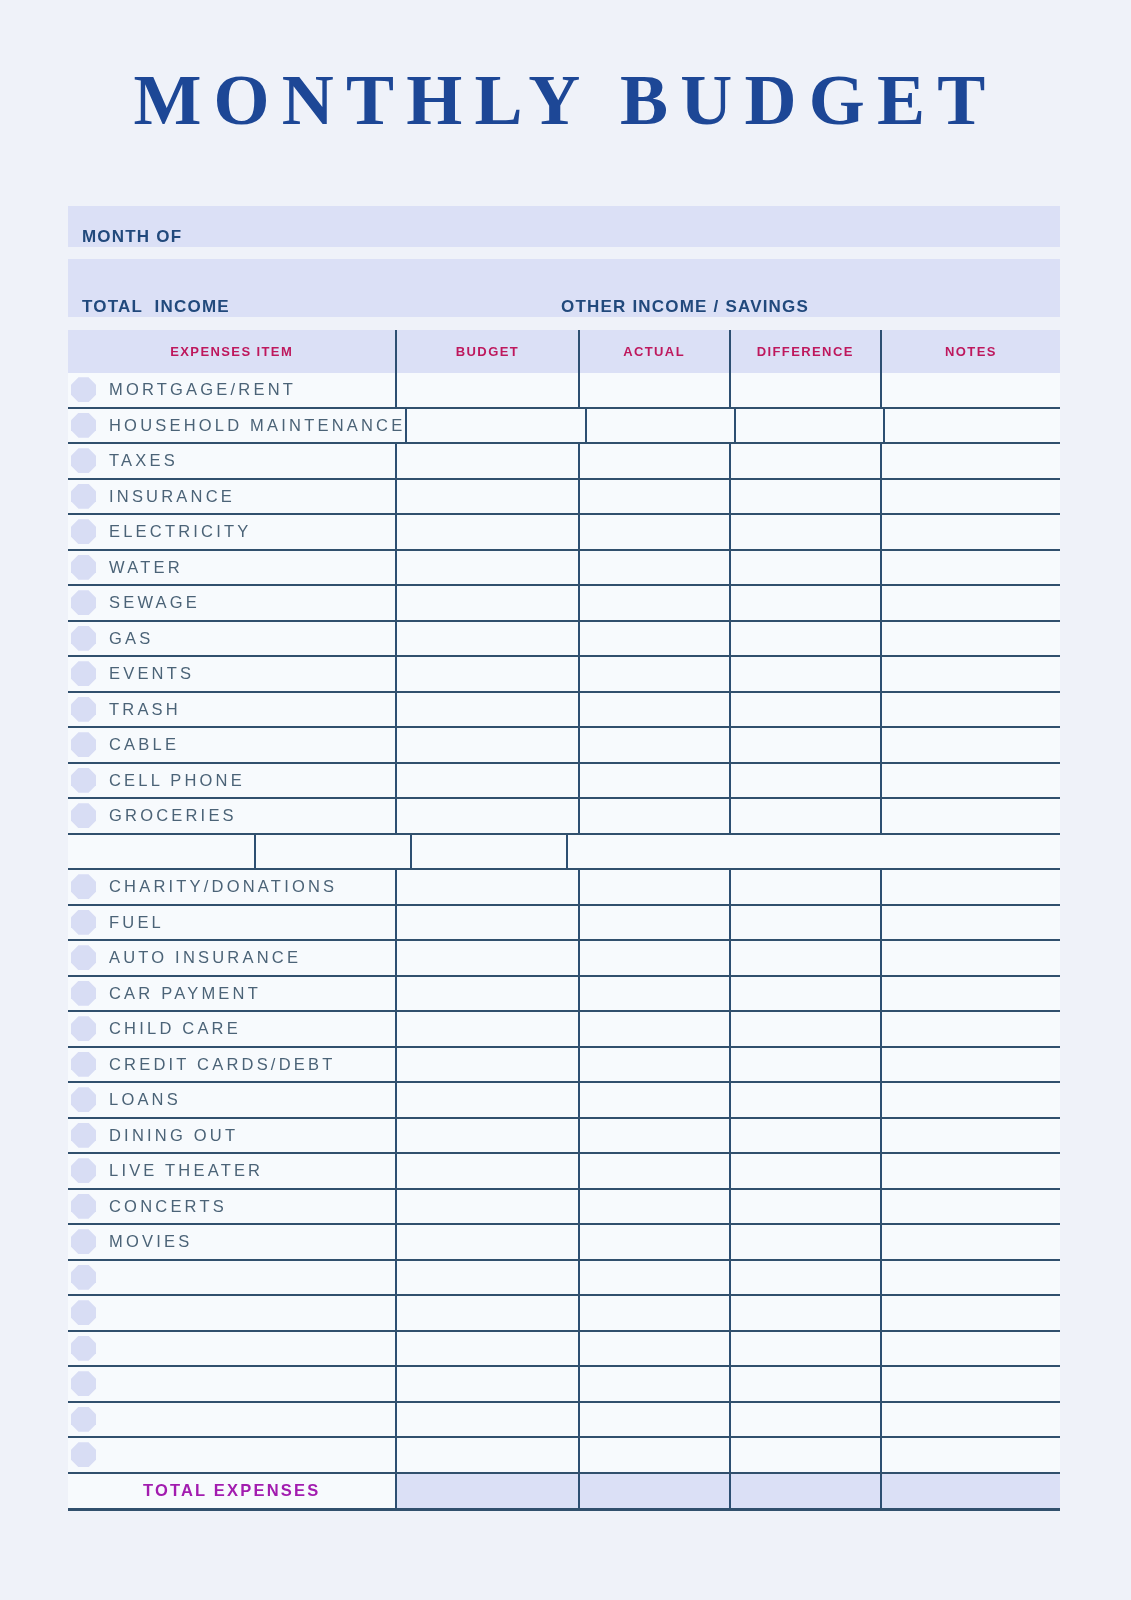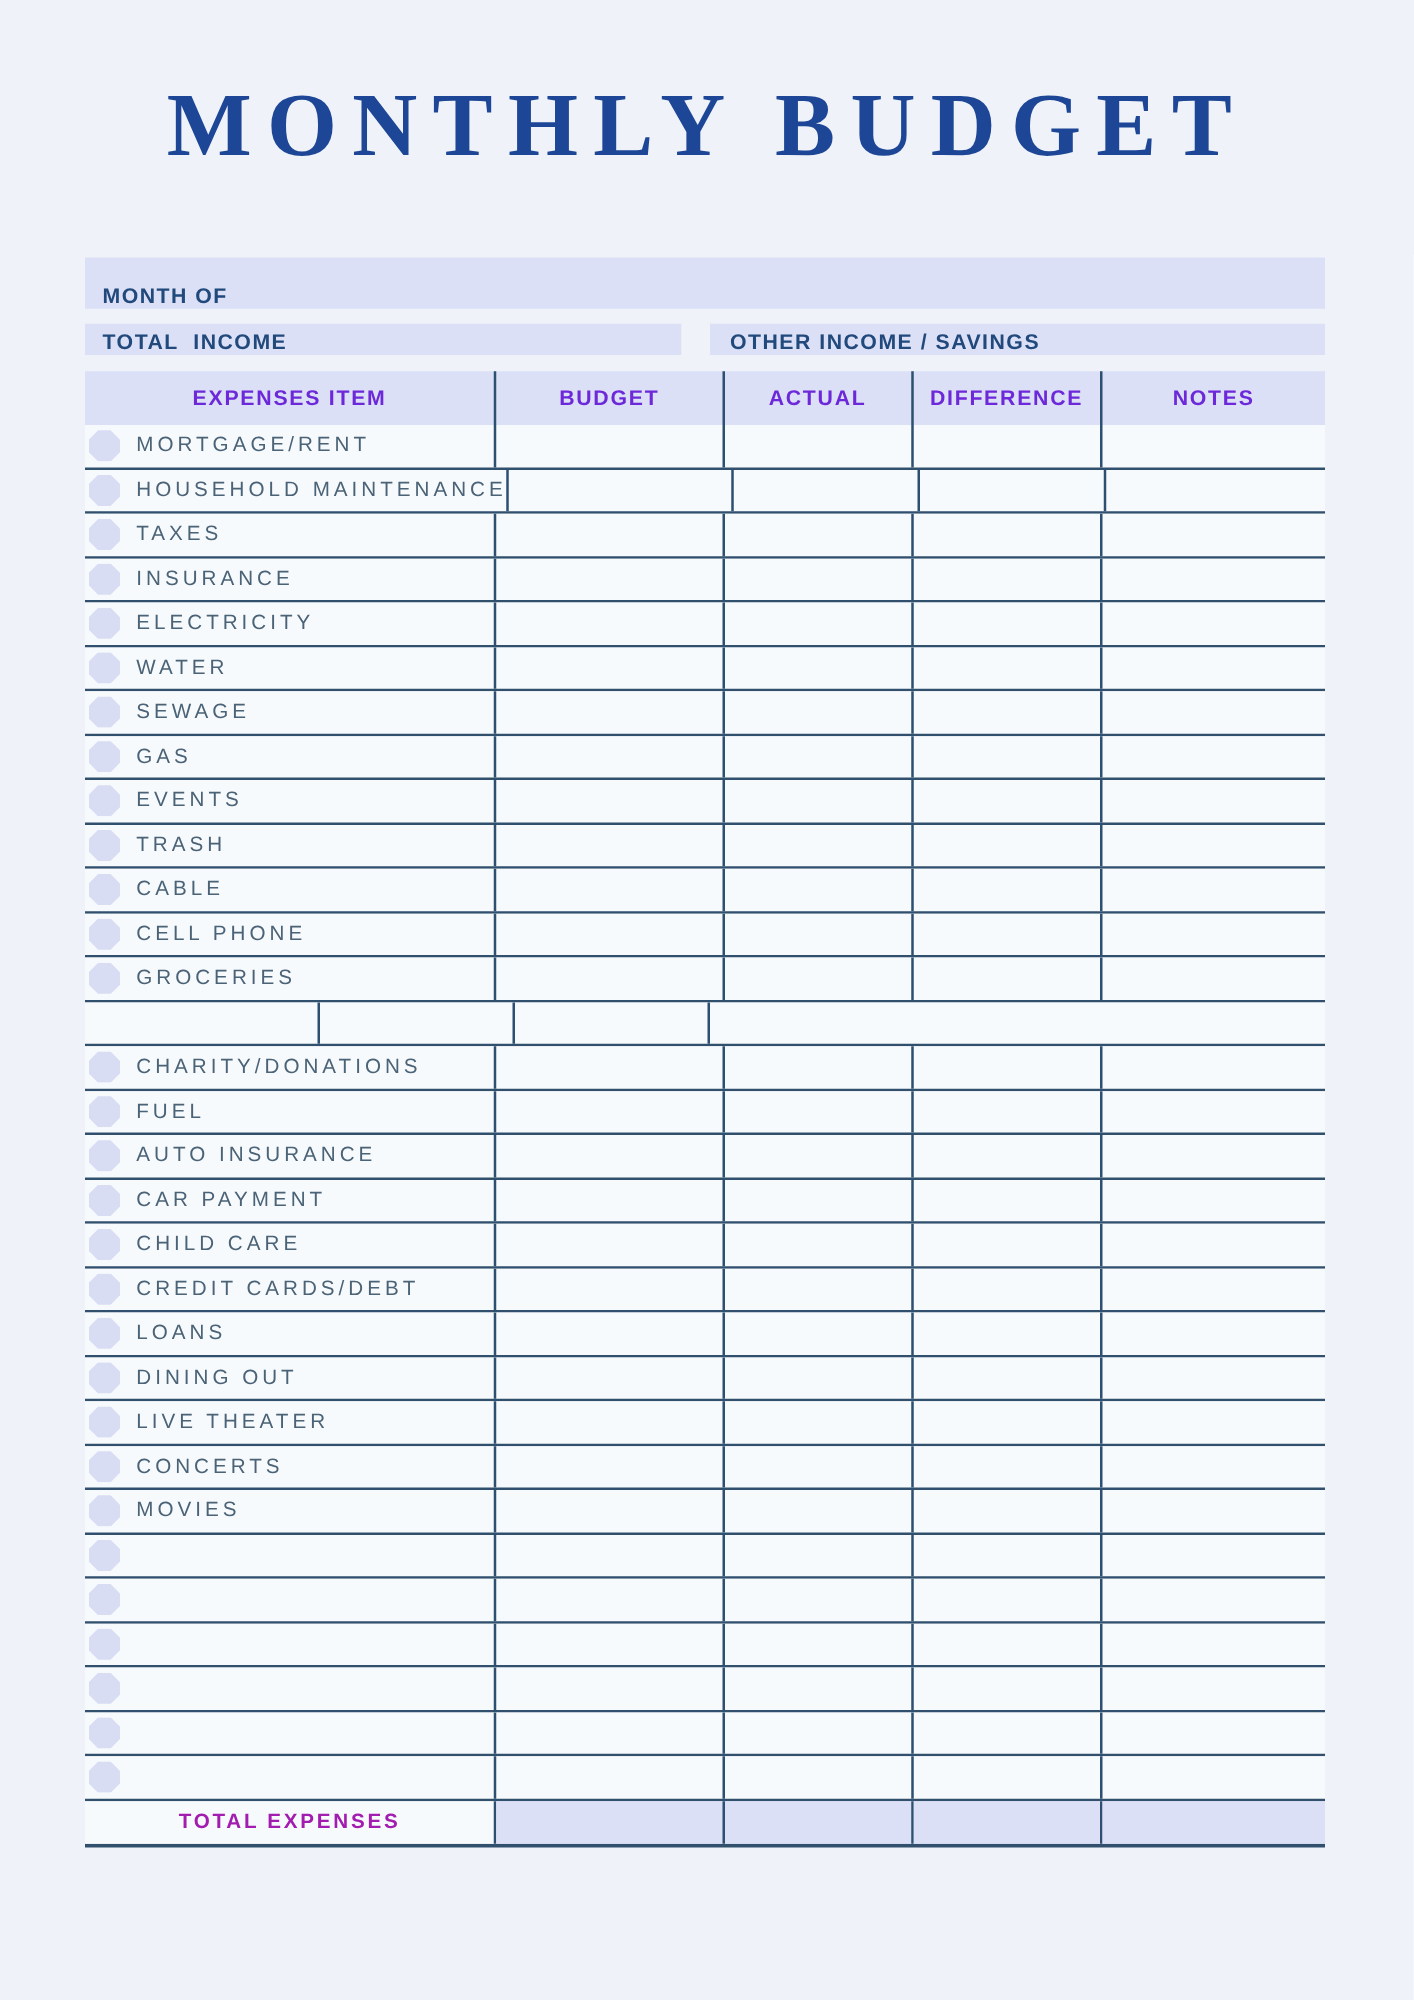--- a/index.html
+++ b/index.html
@@ -40,22 +40,21 @@
   .bar-label {
     font-weight: bold;
     font-size: 17px;
     letter-spacing: 1.2px;
     color: #21497c;
     white-space: pre;
   }
   .income-row {
     margin-top: 12px;
     display: flex;
-    gap: 23px;
-    height: 25px;
+    height: 58px;
   }
   .income-bar-left {
     width: 477px;
     padding-left: 14px;
     box-sizing: border-box;
   }
   .income-bar-right {
     flex: 1;
     padding-left: 16px;
     box-sizing: border-box;
@@ -67,23 +66,23 @@
     display: flex;
     height: 43px;
     background: #dbe0f6;
   }
   .th {
     display: flex;
     align-items: center;
     justify-content: center;
     box-sizing: border-box;
     font-weight: bold;
-    font-size: 17px;
+    font-size: 13px;
     letter-spacing: 1.4px;
-    color: #6d28d9;
+    color: #be185d;
   }
   .col-1 { width: 340px; }
   .col-2 { width: 188px; }
   .col-3 { width: 156px; }
   .col-4 { width: 156px; }
   .col-5 { width: 184px; }
   .vline { border-right: 2px solid #2d4f72; }
   .trow {
     display: flex;
     height: 35.5px;

